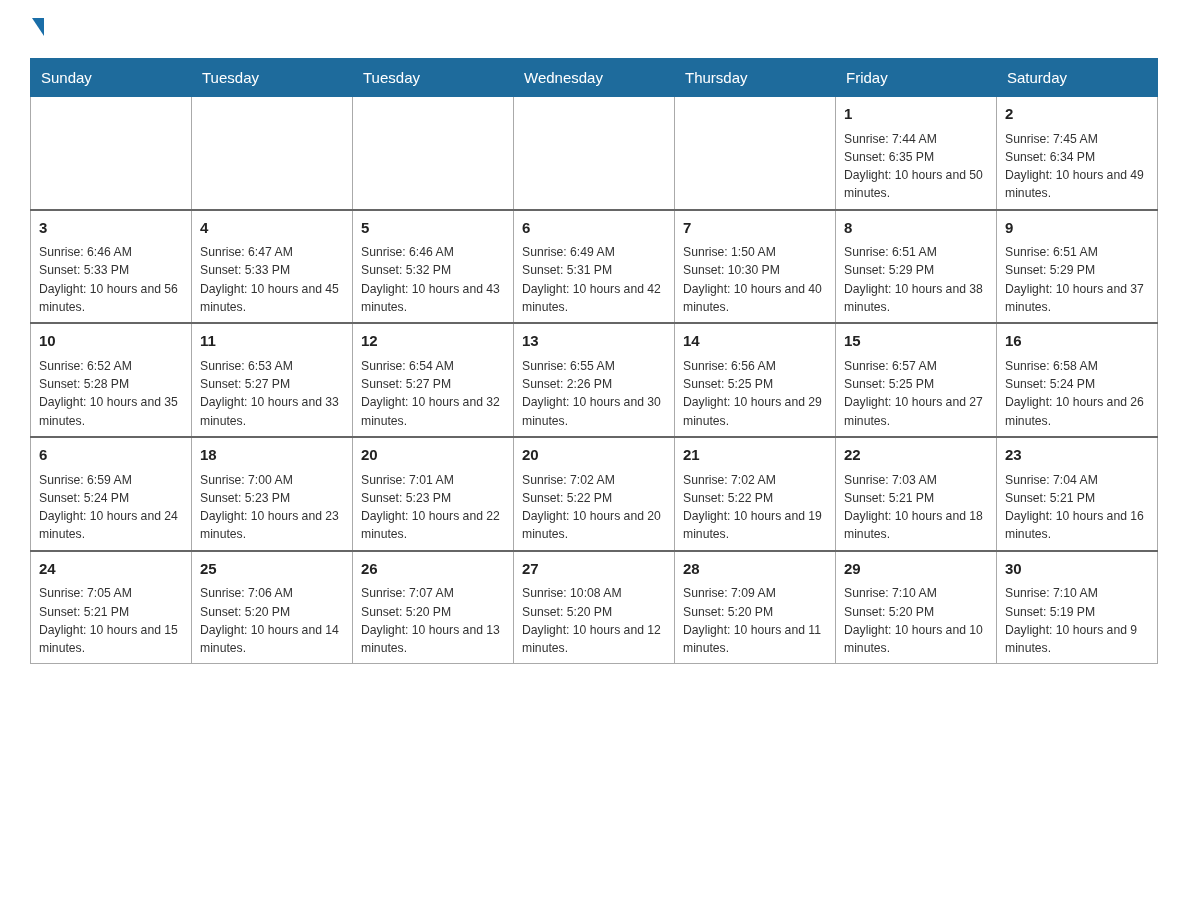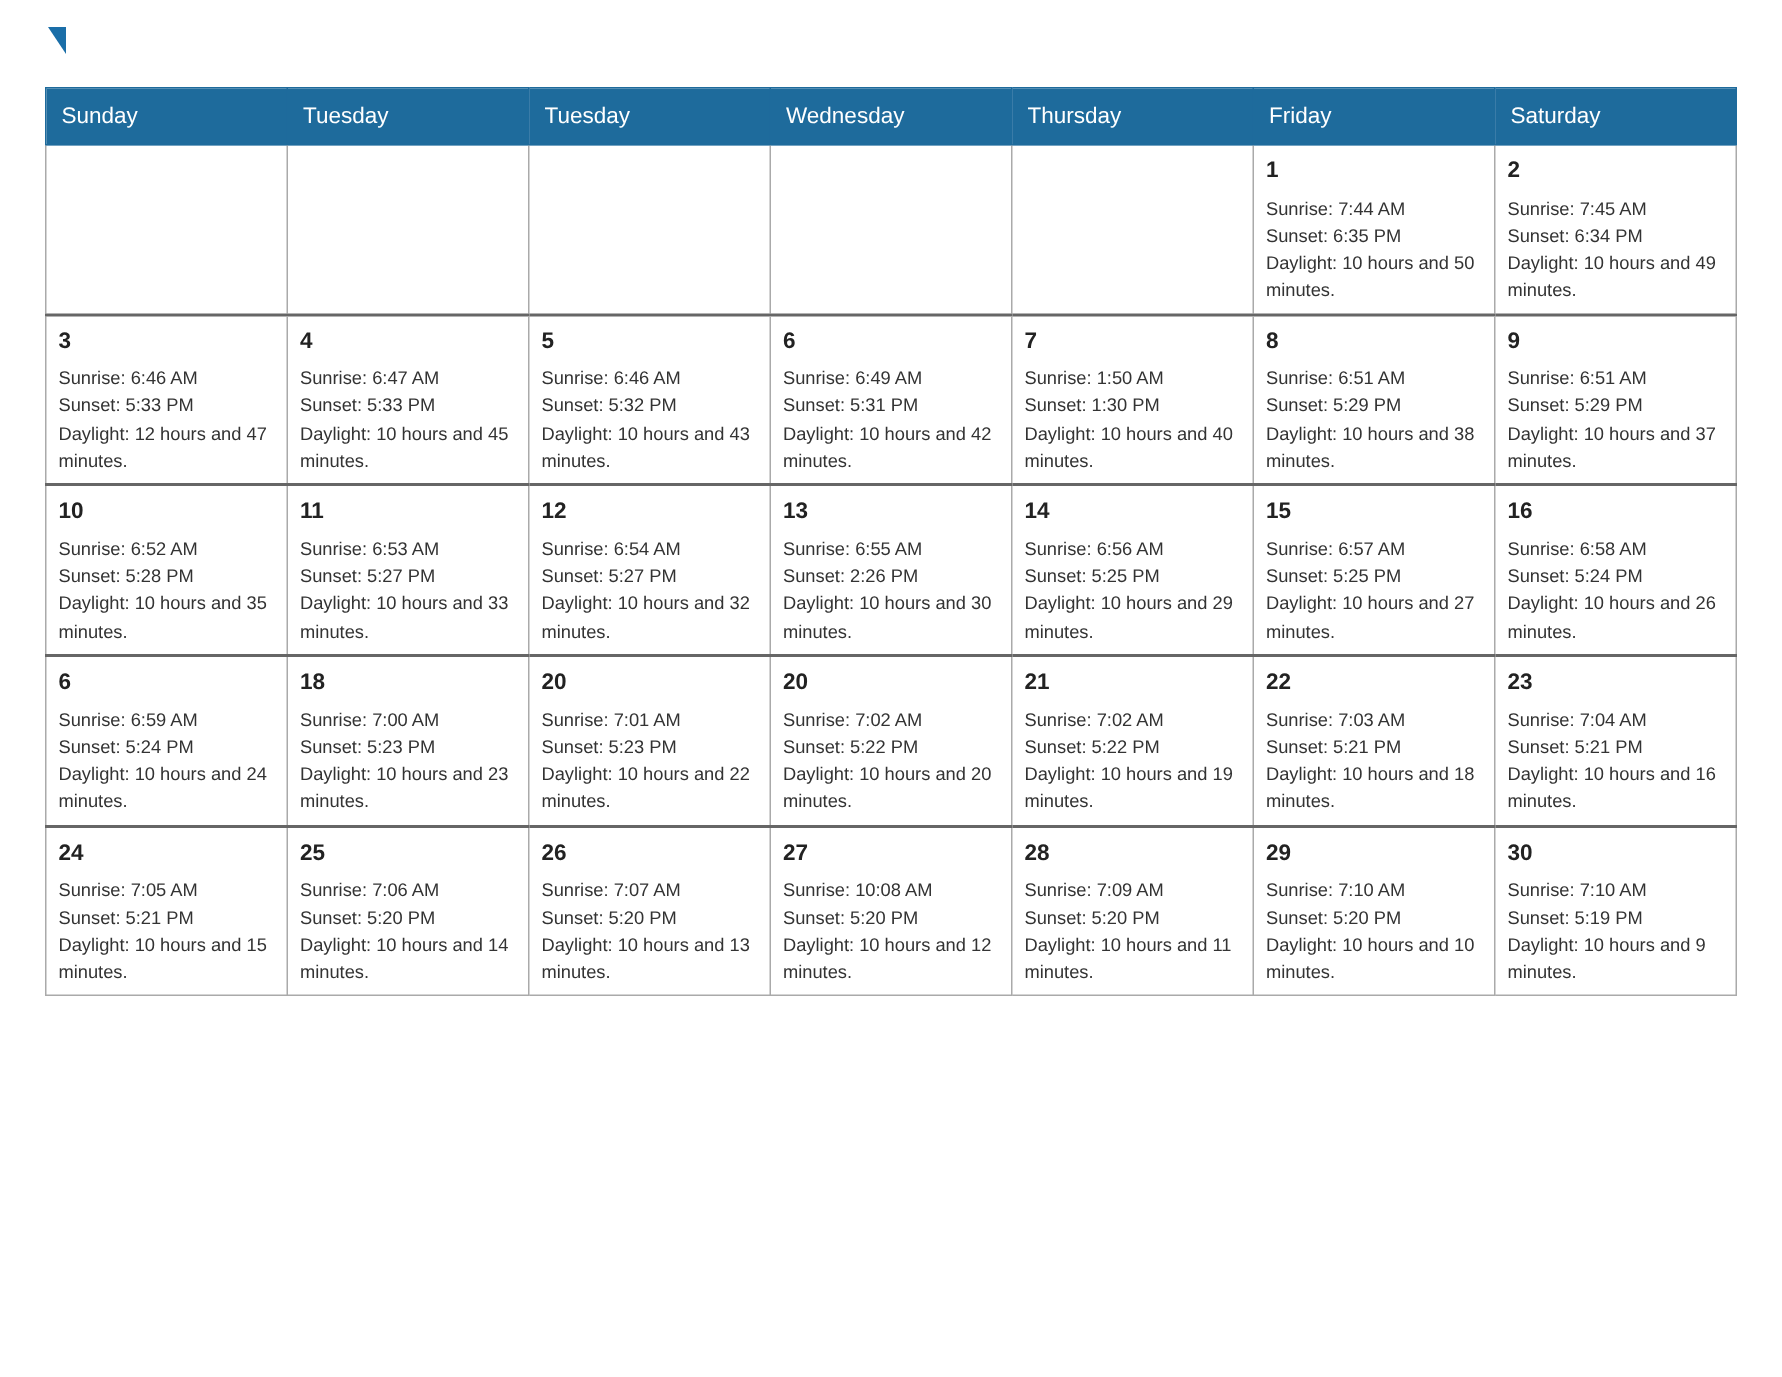--- a/index.html
+++ b/index.html
@@ -158,21 +158,21 @@
           <div class="sun-info">Sunrise: 7:45 AM</div>
           <div class="sun-info">Sunset: 6:34 PM</div>
           <div class="sun-info">Daylight: 10 hours and 49 minutes.</div>
         </td>
       </tr>
       <tr class="row-divider">
         <td>
           <span class="day-num">3</span>
           <div class="sun-info">Sunrise: 6:46 AM</div>
           <div class="sun-info">Sunset: 5:33 PM</div>
-          <div class="sun-info">Daylight: 12 hours and 47 minutes.</div>
+          <div class="sun-info">Daylight: 10 hours and 56 minutes.</div>
         </td>
         <td>
           <span class="day-num">4</span>
           <div class="sun-info">Sunrise: 6:47 AM</div>
           <div class="sun-info">Sunset: 5:33 PM</div>
           <div class="sun-info">Daylight: 10 hours and 45 minutes.</div>
         </td>
         <td>
           <span class="day-num">5</span>
           <div class="sun-info">Sunrise: 6:46 AM</div>
@@ -181,21 +181,21 @@
         </td>
         <td>
           <span class="day-num">6</span>
           <div class="sun-info">Sunrise: 6:49 AM</div>
           <div class="sun-info">Sunset: 5:31 PM</div>
           <div class="sun-info">Daylight: 10 hours and 42 minutes.</div>
         </td>
         <td>
           <span class="day-num">7</span>
           <div class="sun-info">Sunrise: 1:50 AM</div>
-          <div class="sun-info">Sunset: 1:30 PM</div>
+          <div class="sun-info">Sunset: 10:30 PM</div>
           <div class="sun-info">Daylight: 10 hours and 40 minutes.</div>
         </td>
         <td>
           <span class="day-num">8</span>
           <div class="sun-info">Sunrise: 6:51 AM</div>
           <div class="sun-info">Sunset: 5:29 PM</div>
           <div class="sun-info">Daylight: 10 hours and 38 minutes.</div>
         </td>
         <td>
           <span class="day-num">9</span>

